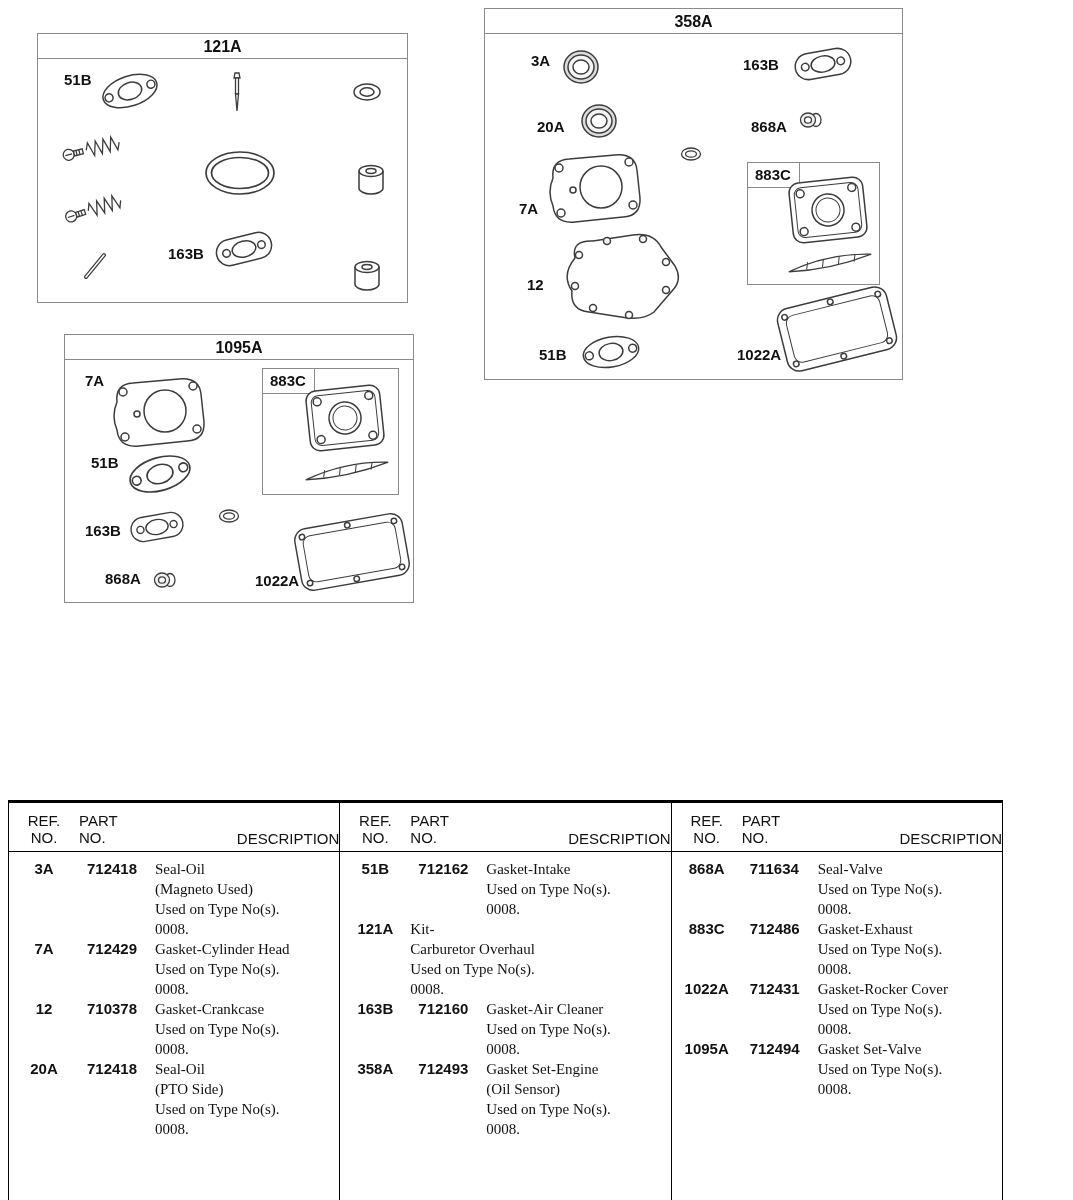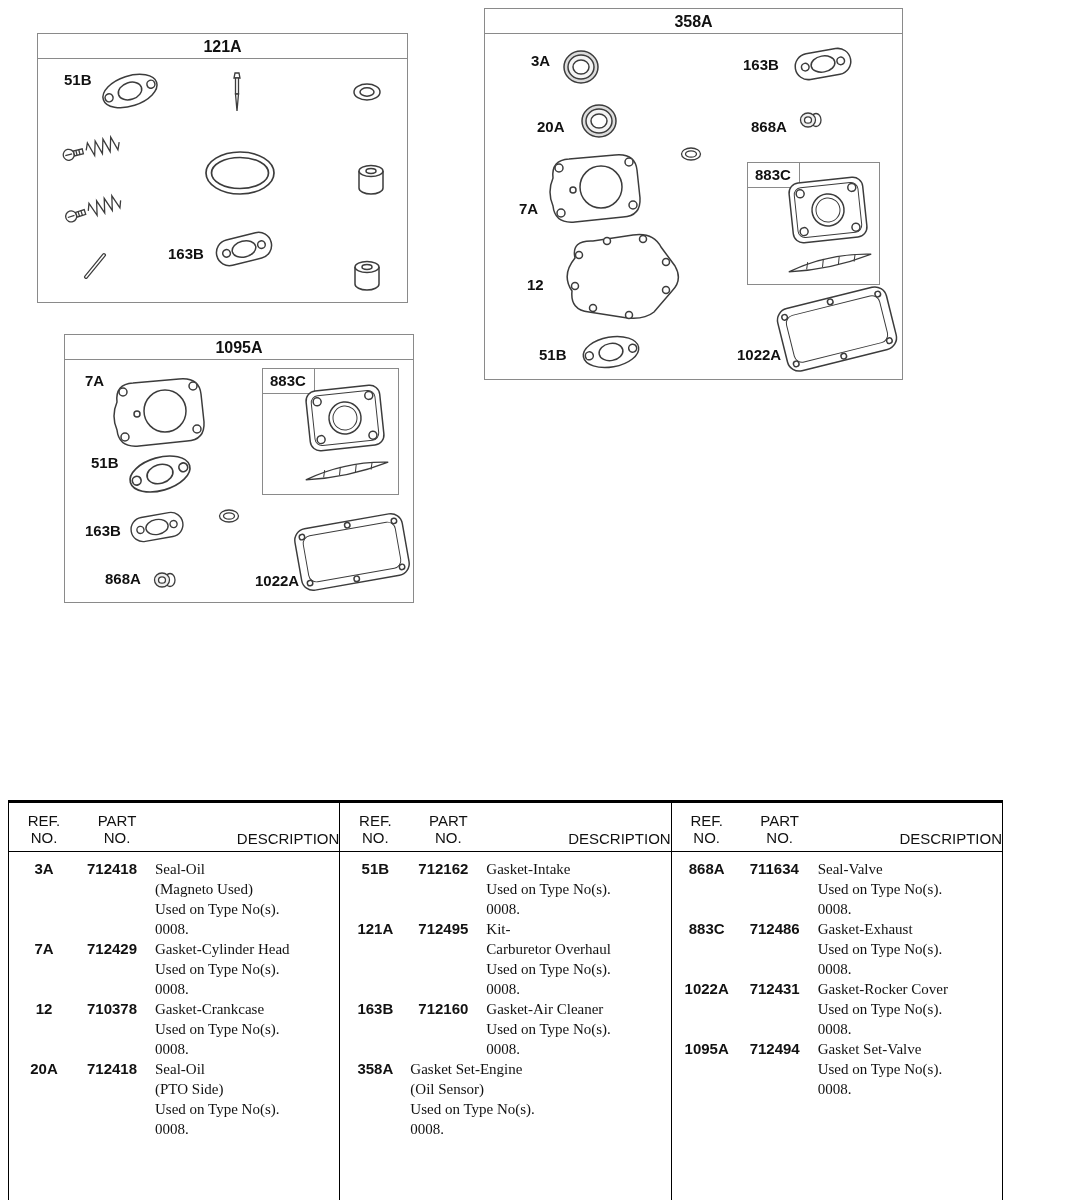--- a/index.html
+++ b/index.html
@@ -15,21 +15,21 @@
   .part { position:absolute; overflow:visible; }
   .innerbox { position:absolute; border:1px solid #8a8a8a; background:#fff; }
   .innerlabel { position:absolute; left:0; top:0; padding:3px 8px 4px 7px; font-weight:bold; font-size:15px;
                 border-right:1px solid #8a8a8a; border-bottom:1px solid #8a8a8a; background:#fff; }
 
   .parts-table { position:absolute; left:8px; top:800px; width:995px; height:448px;
                  border-top:3px solid #000; border-left:1px solid #000; display:flex; font-size:15px; }
   .tgroup { flex:1; border-right:1px solid #000; display:flex; flex-direction:column; }
   .thead { height:49px; border-bottom:1px solid #000; display:flex; padding-top:9px; }
   .th-ref { width:70px; text-align:center; line-height:17px; }
-  .th-part { width:76px; text-align:center; line-height:17px; }
+  .th-part { width:76px; line-height:17px; }
   .th-desc { flex:1; text-align:right; align-self:flex-end; padding-bottom:4px; }
   .tbody { padding-top:7px; }
   .trow { display:flex; line-height:20px; }
   .td-ref { width:70px; text-align:center; font-weight:bold; }
   .td-part { width:76px; padding-left:8px; font-weight:bold; }
   .td-desc { flex:1;font-family:Liberation Serif, serif; }
 </style>
 </head>
 <body>
 
@@ -346,39 +346,39 @@
           <div class="td-ref">51B</div>
           <div class="td-part">712162</div>
           <div class="td-desc">
               <div>Gasket-Intake</div>
               <div>Used on Type No(s).</div>
               <div>0008.</div>
             </div>
         </div>
         <div class="trow">
           <div class="td-ref">121A</div>
-          <div class="td-part">712495</div>
           <div class="td-desc">
               <div>Kit-</div>
               <div>Carburetor Overhaul</div>
               <div>Used on Type No(s).</div>
               <div>0008.</div>
             </div>
         </div>
         <div class="trow">
           <div class="td-ref">163B</div>
           <div class="td-part">712160</div>
           <div class="td-desc">
               <div>Gasket-Air Cleaner</div>
               <div>Used on Type No(s).</div>
               <div>0008.</div>
             </div>
         </div>
         <div class="trow">
           <div class="td-ref">358A</div>
+          <div class="td-part">712493</div>
           <div class="td-desc">
               <div>Gasket Set-Engine</div>
               <div>(Oil Sensor)</div>
               <div>Used on Type No(s).</div>
               <div>0008.</div>
             </div>
         </div>
       </div>
     </div>
 

